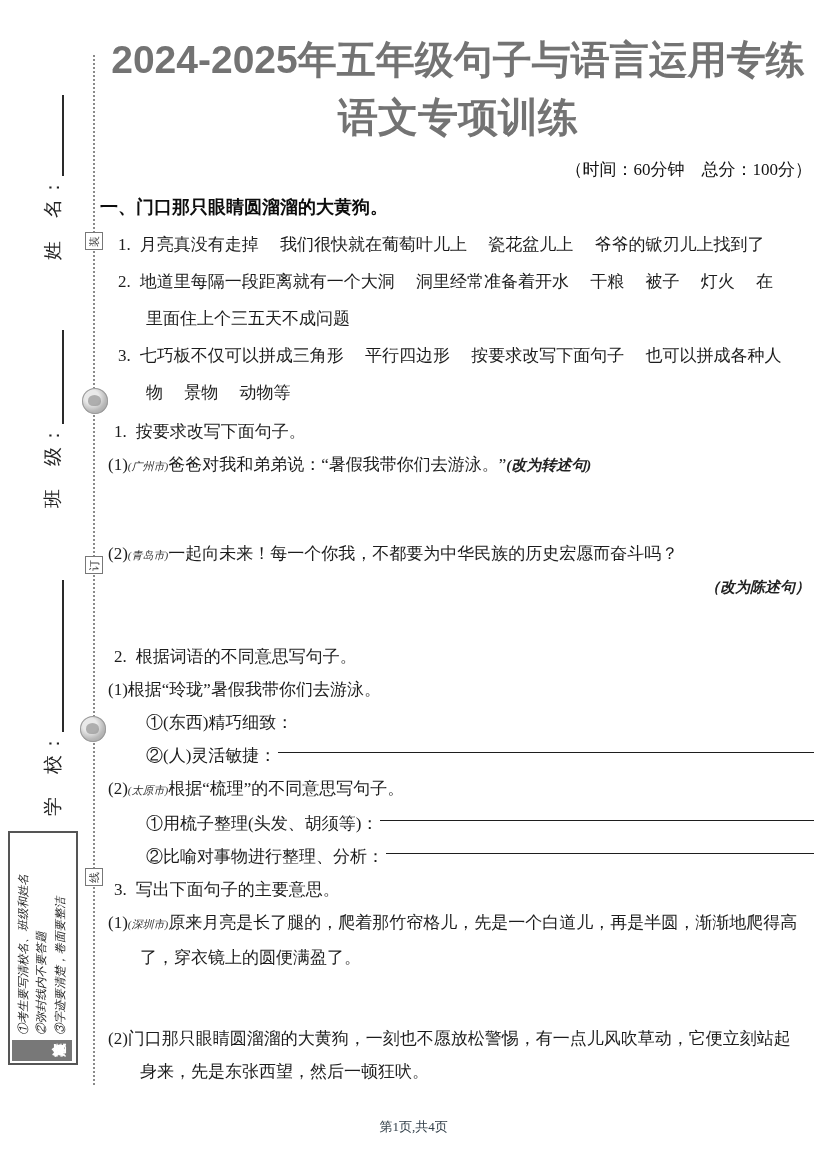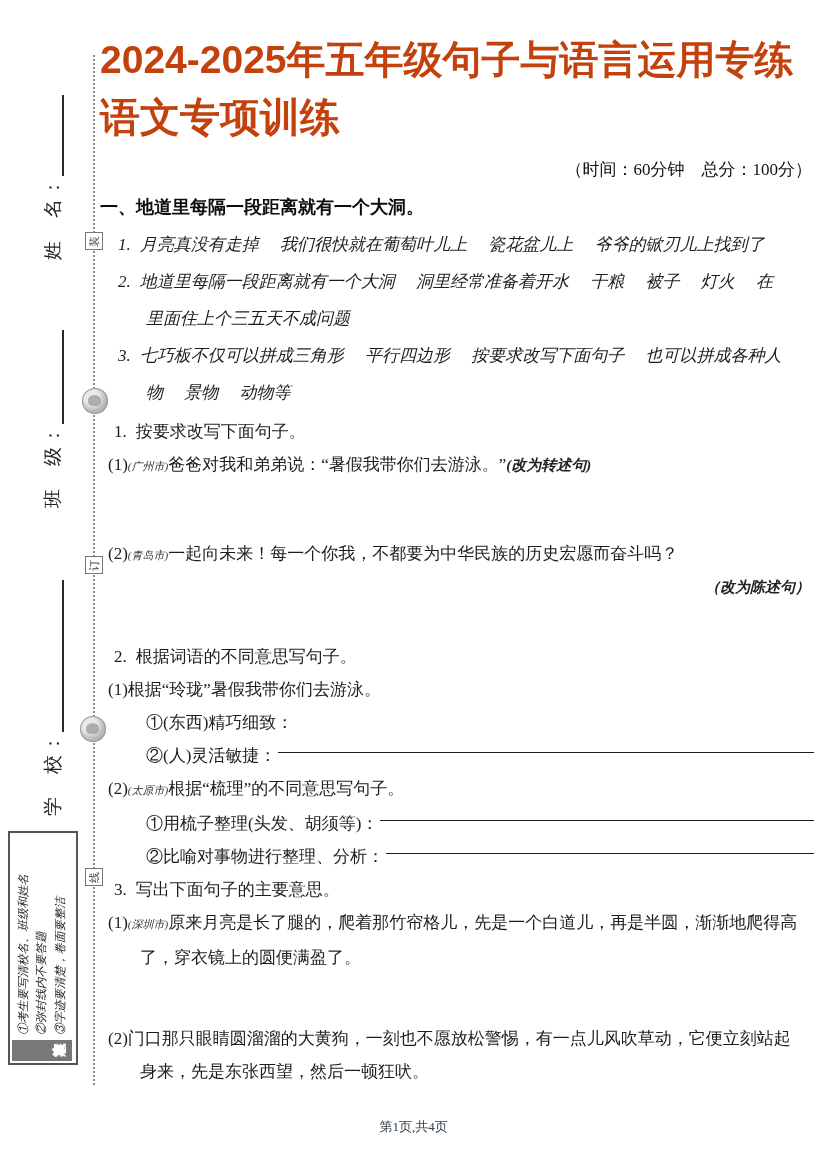--- a/index.html
+++ b/index.html
@@ -75,36 +75,36 @@
     flex: 1; display: flex; flex-direction: column; justify-content: space-around;
     padding: 2px 0 2px 5px;
   }
   .notice-items div {
     font-size: 11.5px; color: #222; font-style: italic; white-space: nowrap;
   }
 
   
   .main { position: absolute; left: 100px; top: 34px; width: 716px; }
   .title {
-    text-align: left; font-family: "Liberation Sans", "DejaVu Sans", sans-serif;
-    font-weight: 800; color: #c2410c;
+    text-align: center; font-family: "Liberation Sans", "DejaVu Sans", sans-serif;
+    font-weight: 800; color: #737373;
   }
   .title-1 { font-size: 39px; line-height: 52px; letter-spacing: 0px; }
   .title-2 { font-size: 40px; line-height: 50px; margin-top: 6px; }
   .meta { margin-top: 16px; text-align: right; font-size: 17px; padding-right: 4px; color: #111; }
 
   .sec-head {
     font-family: "Liberation Sans", "DejaVu Sans", sans-serif;
     font-weight: bold; font-size: 18px; color: #0d0d0d; line-height: 24px;
   }
   .sec1-head { margin-top: 14px; }
   .sec2-head { margin-top: 13px; }
 
   .s1-items { margin-top: 7px; font-size: 17px; line-height: 37px; padding-right: 28px; }
-  .s1-item { padding-left: 46px; text-indent: -28px; font-style: italic; }
+  .s1-item { padding-left: 46px; text-indent: -28px; }
   .qnum { padding-right: 9px; }
 
   .s2 { font-size: 17px; margin-top: 4px; }
   .line { line-height: 33px; }
   .ln-num  { padding-left: 14px; }
   .ln-sub  { padding-left: 8px; }
   .ln-circ { padding-left: 46px; }
   .flexline { display: flex; align-items: center; padding-right: 2px; }
   .flexline .t { white-space: nowrap; }
   .fill {
@@ -173,21 +173,21 @@
         <div>③字迹要清楚，卷面要整洁</div>
       </div>
     </div>
   </div>
 
   <div class="main">
     <div class="title title-1">2024-2025年五年级句子与语言运用专练</div>
     <div class="title title-2">语文专项训练</div>
     <div class="meta">（时间：60分钟　总分：100分）</div>
 
-    <div class="sec-head sec1-head">一、地道里每隔一段距离就有一个大洞。</div>
+    <div class="sec-head sec1-head">一、门口那只眼睛圆溜溜的大黄狗。</div>
     <div class="s1-items">
       <div class="s1-item"><span class="qnum">1.</span><span>月亮真没有走掉　 我们很快就在葡萄叶儿上　 瓷花盆儿上　 爷爷的锨刃儿上找到了</span></div>
       <div class="s1-item"><span class="qnum">2.</span><span>地道里每隔一段距离就有一个大洞　 洞里经常准备着开水　 干粮　 被子　 灯火　 在里面住上个三五天不成问题</span></div>
       <div class="s1-item"><span class="qnum">3.</span><span>七巧板不仅可以拼成三角形　 平行四边形　 按要求改写下面句子　 也可以拼成各种人物　 景物　 动物等</span></div>
     </div>
 
     <div class="s2">
 
       <div class="line ln-num"><span class="qnum">1.</span><span>按要求改写下面句子。</span></div>
 

